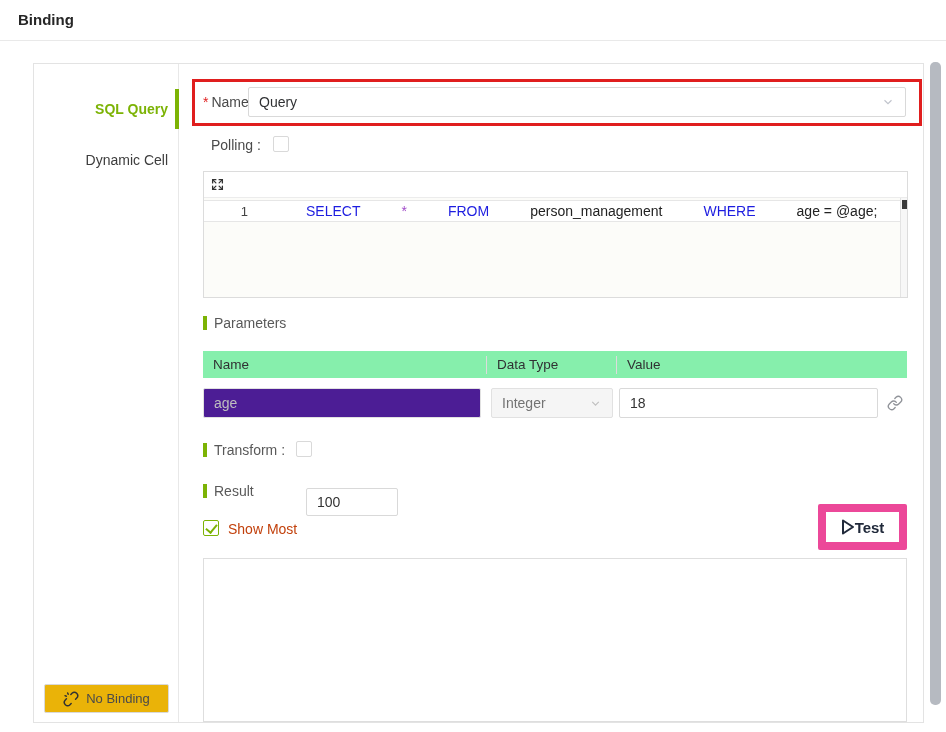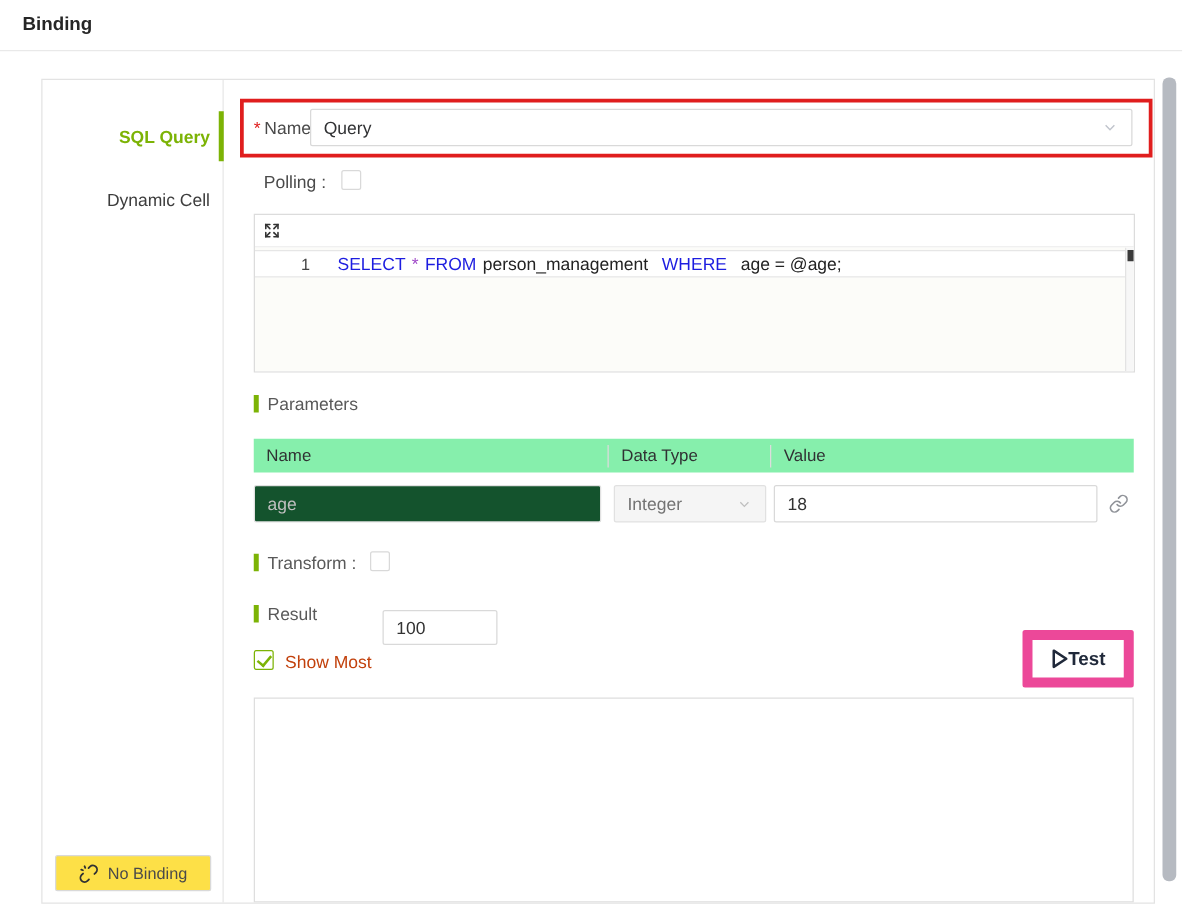--- a/index.html
+++ b/index.html
@@ -11,21 +11,21 @@
   .page-scrollbar { position:absolute; left:930px; top:62px; width:11px; height:643px; background:#b6bac1; border-radius:5px; }
 
   .panel { position:absolute; left:33px; top:63px; width:891px; height:660px; border:1px solid #e3e3e3; background:#fff; }
 
   
   .sidebar-divider { position:absolute; left:144px; top:0; width:1px; height:100%; background:#e8e8e8; }
   .active-bar { position:absolute; left:141px; top:25px; width:4px; height:40px; background:#7cb305; }
   .side-item { position:absolute; left:0; width:134px; text-align:right; font-size:14px; cursor:pointer; }
   .side-sql { top:37px; color:#7cb305; font-weight:600; }
   .side-dyn { top:88px; color:#3d3d3d; }
-  .no-binding-button { position:absolute; left:10px; top:620px; width:125px; height:29px; border:1px solid #d9d9d9; border-radius:2px; background:#fde047; display:flex; align-items:center; justify-content:center; gap:7px; cursor:pointer; }
+  .no-binding-button { position:absolute; left:10px; top:620px; width:125px; height:29px; border:1px solid #d9d9d9; border-radius:2px; background:#eab308; display:flex; align-items:center; justify-content:center; gap:7px; cursor:pointer; }
   .no-binding-button .lbl { font-size:13px; color:#4a4a4a; }
 
   
   .red-box { position:absolute; left:158px; top:15px; width:730px; height:47px; border:3px solid #e01e1e; background:#fff; }
   .name-label { position:absolute; left:8px; top:12px; font-size:14px; color:#4a4a4a; white-space:nowrap; }
   .req-star { color:#e02020; margin-right:3px; }
   .name-select { position:absolute; left:53px; top:5px; width:658px; height:30px; border:1px solid #d9d9d9; border-radius:2px; background:#fff; display:flex; align-items:center; padding:0 10px; cursor:pointer; }
   .name-select .val { font-size:14px; color:#303133; flex:1; }
 
   
@@ -35,21 +35,21 @@
   .checkbox.checked { border-color:#7cb305; }
   .checkbox.checked::after { content:""; position:absolute; left:4px; top:1px; width:5px; height:9px; border:solid #7cb305; border-width:0 2px 2px 0; transform:rotate(40deg); }
 
   
   .editor { position:absolute; left:169px; top:107px; width:705px; height:127px; border:1px solid #dcdcdc; background:#fff; }
   .editor-toolbar { height:26px; border-bottom:1px solid #ececec; display:flex; align-items:center; padding-left:7px; }
   .editor-body { position:relative; height:99px; background:#fcfcf9; overflow:hidden; }
   .active-line { position:absolute; left:0; top:2px; right:7px; height:22px; background:#fff; border-top:1px solid #e6e6e6; border-bottom:1px solid #e6e6e6; display:flex; align-items:center; }
   .gutter { width:48px; text-align:right; font-size:13px; color:#444; padding-right:4px; }
   .code-line { display:flex; align-items:center; padding-left:18px; font-size:14px; color:#222; white-space:pre; }
-  .code-line span { margin-right:5px; }
+  .code-line span { margin-right:5px;margin-left:36px; }
   .tok-kw { color:#1d1de0; }
   .tok-op { color:#a14cc9; }
   .tok-kw-gap { margin-left:6px; }
   .ed-sb-track { position:absolute; right:0; top:0; width:7px; height:100%; background:#f7f7f7; border-left:1px solid #e3e3e3; }
   .ed-sb-thumb { position:absolute; left:1px; top:2px; width:5px; height:9px; background:#3a3a3a; }
 
   
   .section-head { position:absolute; display:flex; align-items:center; }
   .green-bar { width:4px; height:14px; background:#7cb305; margin-right:7px; }
   .section-label { font-size:14px; color:#595959; }
@@ -60,21 +60,21 @@
   .cb-transform { left:262px; top:377px; }
 
   
   .params-header { position:absolute; left:169px; top:287px; width:704px; height:27px; background:#86efac; display:flex; align-items:center; font-size:13.5px; color:#303133; }
   .ph-cell { padding-left:10px; height:18px; line-height:18px; }
   .ph-name { width:283px; }
   .ph-type { width:130px; border-left:1px solid #dcdcdc; }
   .ph-value { flex:1; border-left:1px solid #dcdcdc; }
 
   .text-input { position:absolute; height:30px; border:1px solid #d9d9d9; border-radius:2px; background:#fff; font-family:"Liberation Sans", sans-serif; font-size:14px; color:#333; padding:0 10px; outline:none; }
-  .text-input:disabled { background:#14532d; border-color:#e1e1e1; color:#bfbfbf; }
+  .text-input:disabled { background:#4c1d95; border-color:#e1e1e1; color:#bfbfbf; }
   .in-age { left:169px; top:324px; width:278px; }
   .in-value { left:585px; top:324px; width:259px; }
   .sel-type { position:absolute; left:457px; top:324px; width:122px; height:30px; border:1px solid #e1e1e1; border-radius:2px; background:#f5f5f5; display:flex; align-items:center; padding:0 10px; }
   .sel-type .val { flex:1; font-size:14px; color:#737373; }
   .link-icon-wrap { position:absolute; left:853px; top:331px; width:16px; height:16px; cursor:pointer; }
 
   
   .cb-showmost { left:169px; top:456px; }
   .showmost-label { position:absolute; left:194px; top:457px; font-size:14px; color:#c2410c; }
   .in-showmost { left:272px; top:424px; width:92px; height:28px; }

